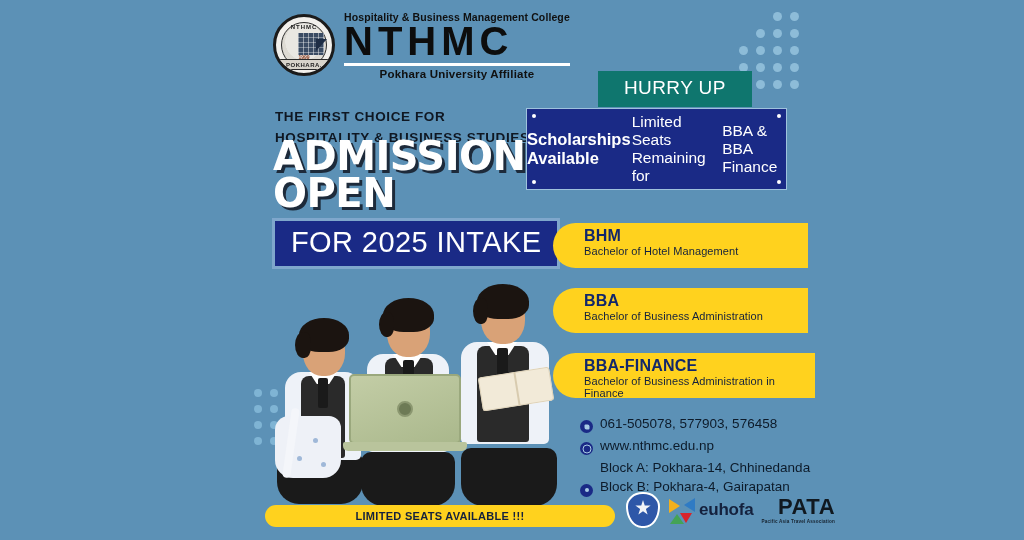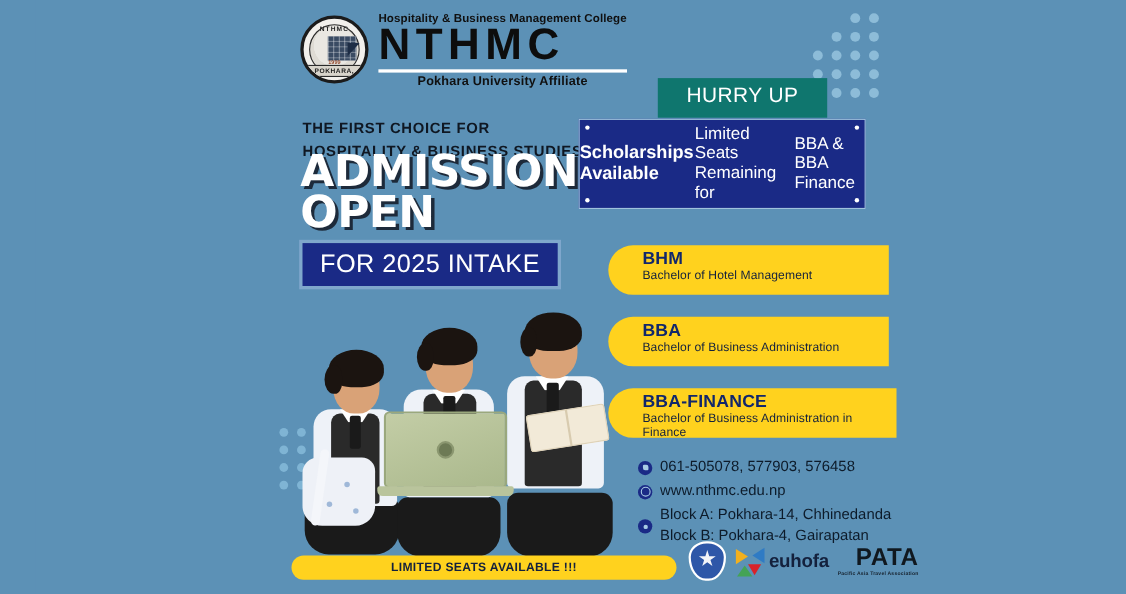--- a/index.html
+++ b/index.html
@@ -100,21 +100,21 @@
   }
   #intake-badge {
     position:absolute; left:240px; top:218px;
     padding:3px;
     background:#7fa7cc;
   }
   #intake-badge .inner {
     background:#1a2a86; padding:5px 16px 7px;
   }
   #intake-text {
-    font-size:23px; color:#ffffff; letter-spacing:.4px;
+    font-size:29px; color:#ffffff; letter-spacing:.4px;
   }
 
   
   #hurry-badge {
     position:absolute; left:566px; top:71px;
     background:#0f766e; padding:6px 26px 8px;
   }
   #hurry-text { font-size:19px; color:#ffffff; letter-spacing:.4px; }
 
   
@@ -146,21 +146,21 @@
   }
   .program-full {
     font-size:11px; color:#14213d; letter-spacing:.1px;
   }
   #card-bhm { left:521px; top:223px; width:255px; }
   #card-bba { left:521px; top:288px; width:255px; }
   #card-bbaf { left:521px; top:353px; width:262px; }
 
   
   #contact { position:absolute; left:548px; top:414px; }
-  .contact-row { display:flex; align-items:center; margin-bottom:3px; }
+  .contact-row { display:flex; align-items:flex-end; margin-bottom:3px; }
   .cicon {
     width:13px; height:13px; border-radius:50%;
     background:#1a2a86; flex:0 0 auto; margin-top:3px; margin-right:7px;
     position:relative;
   }
   .cicon::after {
     content:""; position:absolute; left:50%; top:50%;
     transform:translate(-50%,-50%);
     background:#a8cbe4;
   }

